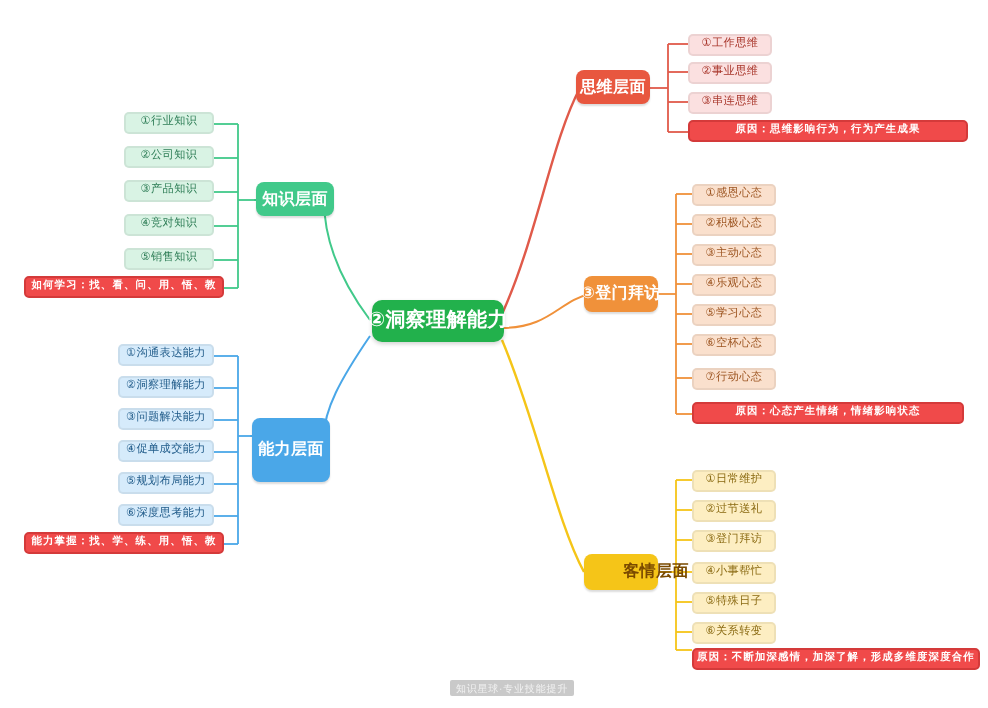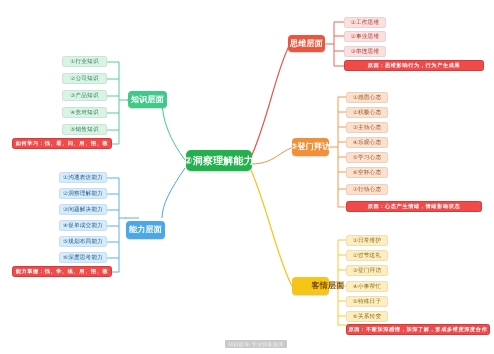--- a/index.html
+++ b/index.html
@@ -163,21 +163,21 @@
   <div class="node leaf green" style="left:62px;top:107px;width:45px;height:11px;">
     <span>④竞对知识</span>
   </div>
   <div class="node leaf green" style="left:62px;top:124px;width:45px;height:11px;">
     <span>⑤销售知识</span>
   </div>
   <div class="node note red" style="left:12px;top:138px;width:100px;height:11px;">
     <span>如何学习：找、看、问、用、悟、教</span>
   </div>
 
-  <div class="node branch blue" style="left:126px;top:221px;width:39px;height:18px;">
+  <div class="node branch blue" style="left:126px;top:209px;width:39px;height:32px;">
     <span>能力层面</span>
   </div>
 
   <div class="node leaf blue" style="left:59px;top:172px;width:48px;height:11px;">
     <span>①沟通表达能力</span>
   </div>
   <div class="node leaf blue" style="left:59px;top:188px;width:48px;height:11px;">
     <span>②洞察理解能力</span>
   </div>
   <div class="node leaf blue" style="left:59px;top:204px;width:48px;height:11px;">

